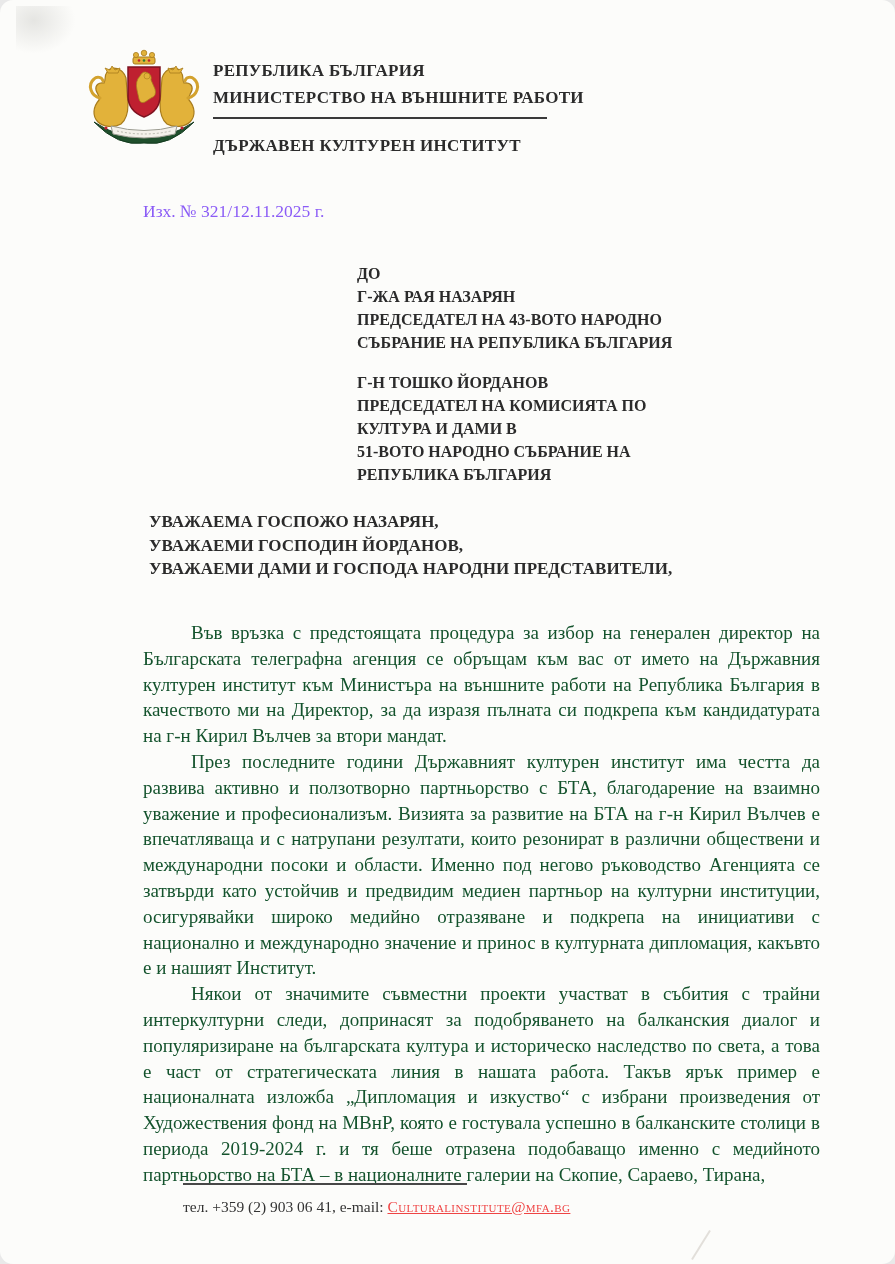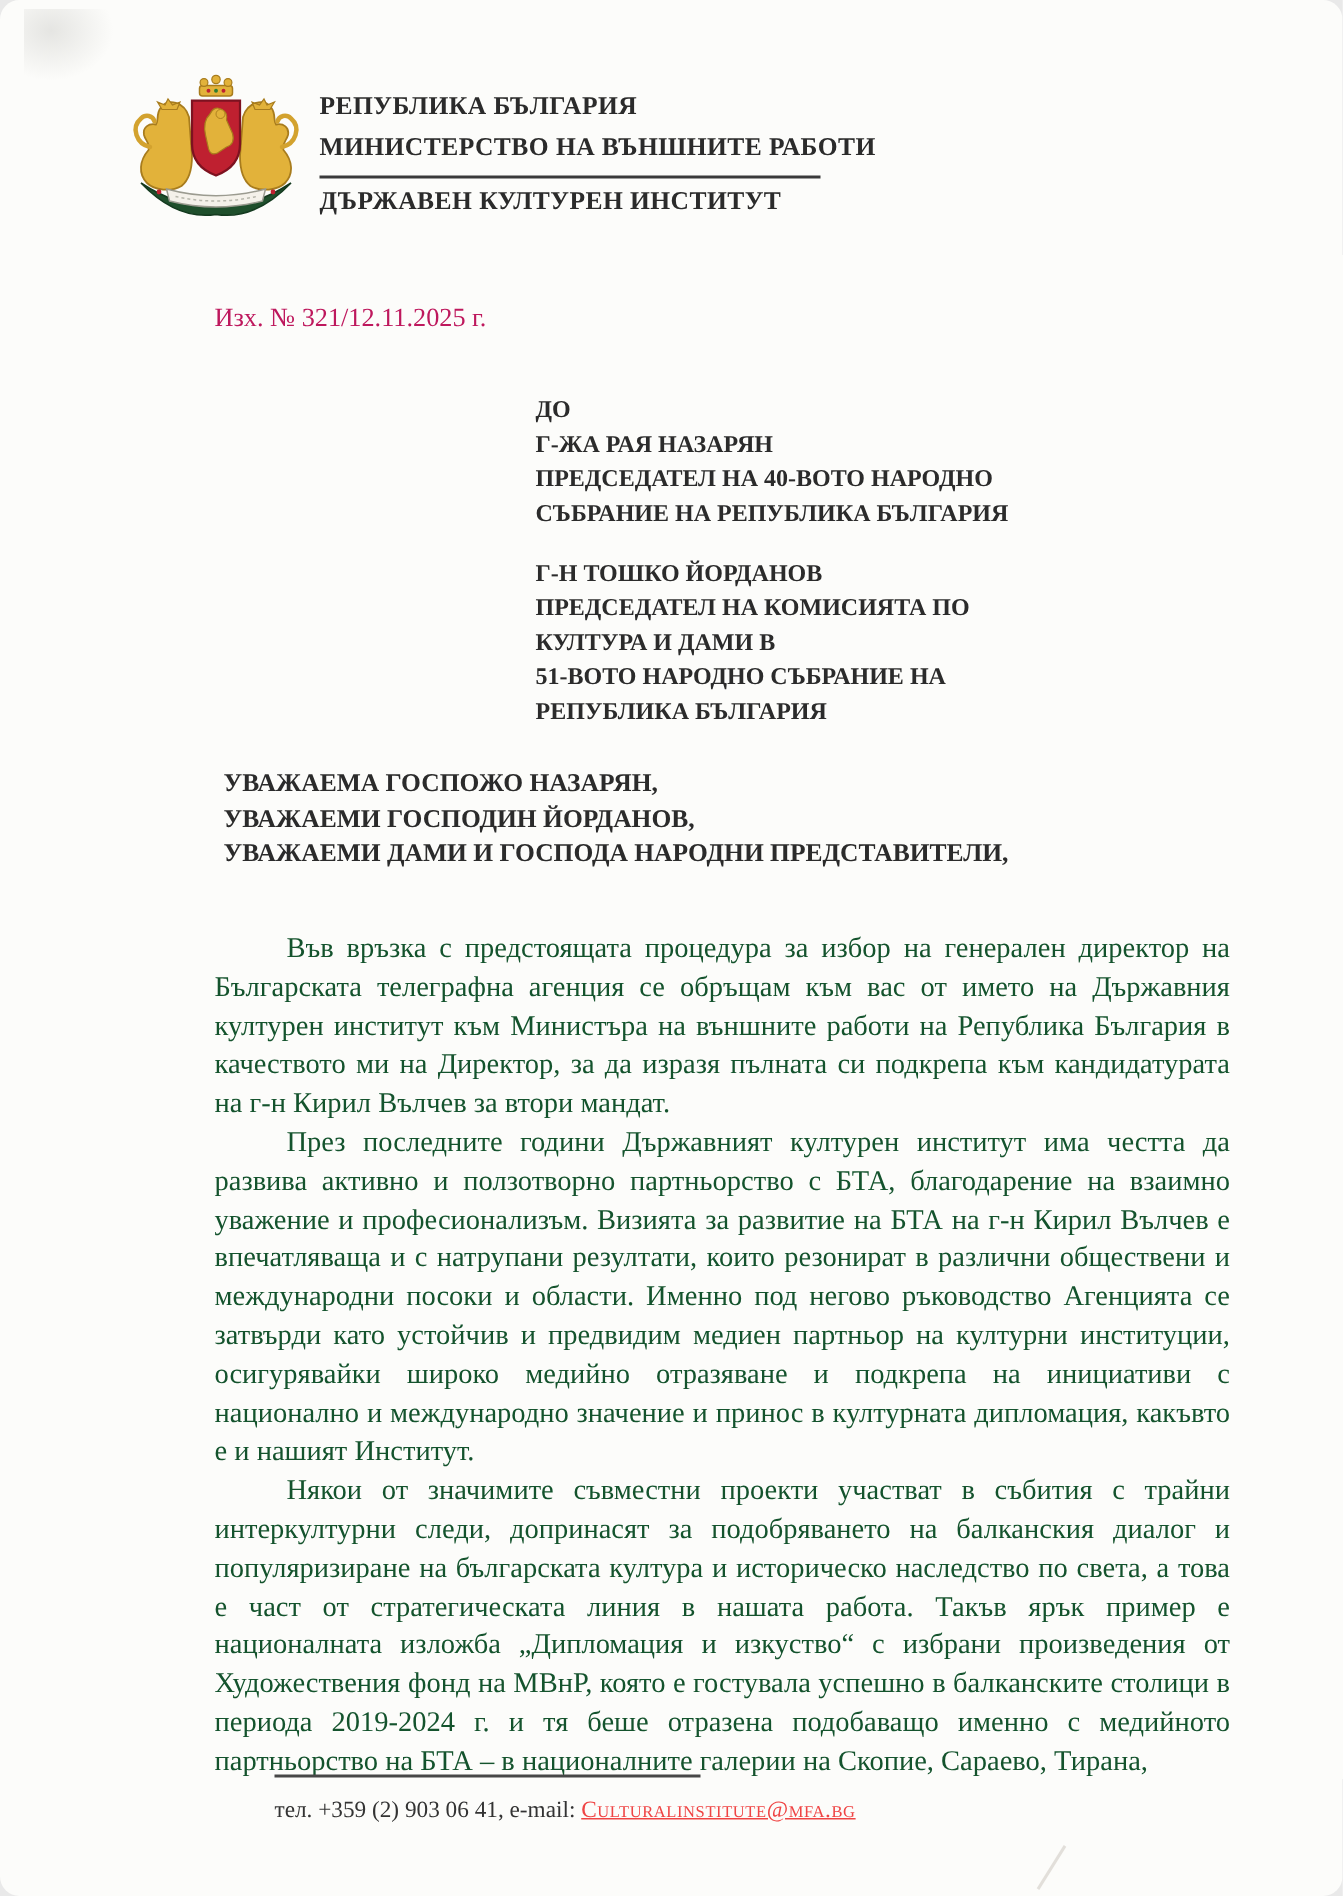--- a/index.html
+++ b/index.html
@@ -7,23 +7,23 @@
     position:relative;width:895px;height:1264px;margin:0 auto;
     background:#fcfcfa;overflow:hidden;
     font-family:"Liberation Serif","DejaVu Serif",serif;color:#272727;border-radius:13px;
   }
   
   .emblem{position:absolute;left:84px;top:46px;width:120px;height:106px;}
   .hdr{position:absolute;left:213px;top:61px;}
   .hdr-line{font-weight:bold;font-size:17px;letter-spacing:.3px;color:#2b2b2b;white-space:nowrap;}
   .hdr-line.ministry{margin-top:7px;}
   .hdr-rule{width:334px;height:2px;background:#3a3a3a;margin-top:9px;}
-  .hdr-line.institute{margin-top:5px;}
+  .hdr-line.institute{margin-top:17px;}
   
-  .ref{position:absolute;left:143px;top:201px;font-size:17.5px;color:#be185d;white-space:nowrap;}
+  .ref{position:absolute;left:143px;top:201px;font-size:17.5px;color:#8b5cf6;white-space:nowrap;}
   
   .addr{position:absolute;left:357px;top:220px;font-weight:bold;font-size:16px;line-height:23px;color:#2b2b2b;margin-top:42px;}
   .addr-gap{height:17px;}
   .addr div{white-space:nowrap;}
   
   .salut{position:absolute;left:149px;top:510px;font-weight:bold;font-size:17px;line-height:23.6px;color:#2b2b2b;}
   .salut div{white-space:nowrap;}
   
   .letter-body{position:absolute;left:143px;top:620px;width:677px;
     font-size:19px;line-height:25.8px;text-align:justify;color:#14532d;}
@@ -85,21 +85,21 @@
     <div class="hdr-line ministry">МИНИСТЕРСТВО НА ВЪНШНИТЕ РАБОТИ</div>
     <div class="hdr-rule"></div>
     <div class="hdr-line institute">ДЪРЖАВЕН КУЛТУРЕН ИНСТИТУТ</div>
   </div>
 
   <div class="ref">Изх. № 321/12.11.2025 г.</div>
 
   <div class="addr">
     <div>ДО</div>
     <div>Г-ЖА РАЯ НАЗАРЯН</div>
-    <div>ПРЕДСЕДАТЕЛ НА 40-ВОТО НАРОДНО</div>
+    <div>ПРЕДСЕДАТЕЛ НА 43-ВОТО НАРОДНО</div>
     <div>СЪБРАНИЕ НА РЕПУБЛИКА БЪЛГАРИЯ</div>
     <div class="addr-gap"></div>
     <div>Г-Н ТОШКО ЙОРДАНОВ</div>
     <div>ПРЕДСЕДАТЕЛ НА КОМИСИЯТА ПО</div>
     <div>КУЛТУРА И ДАМИ В</div>
     <div>51-ВОТО НАРОДНО СЪБРАНИЕ НА</div>
     <div>РЕПУБЛИКА БЪЛГАРИЯ</div>
   </div>
 
   <div class="salut">

